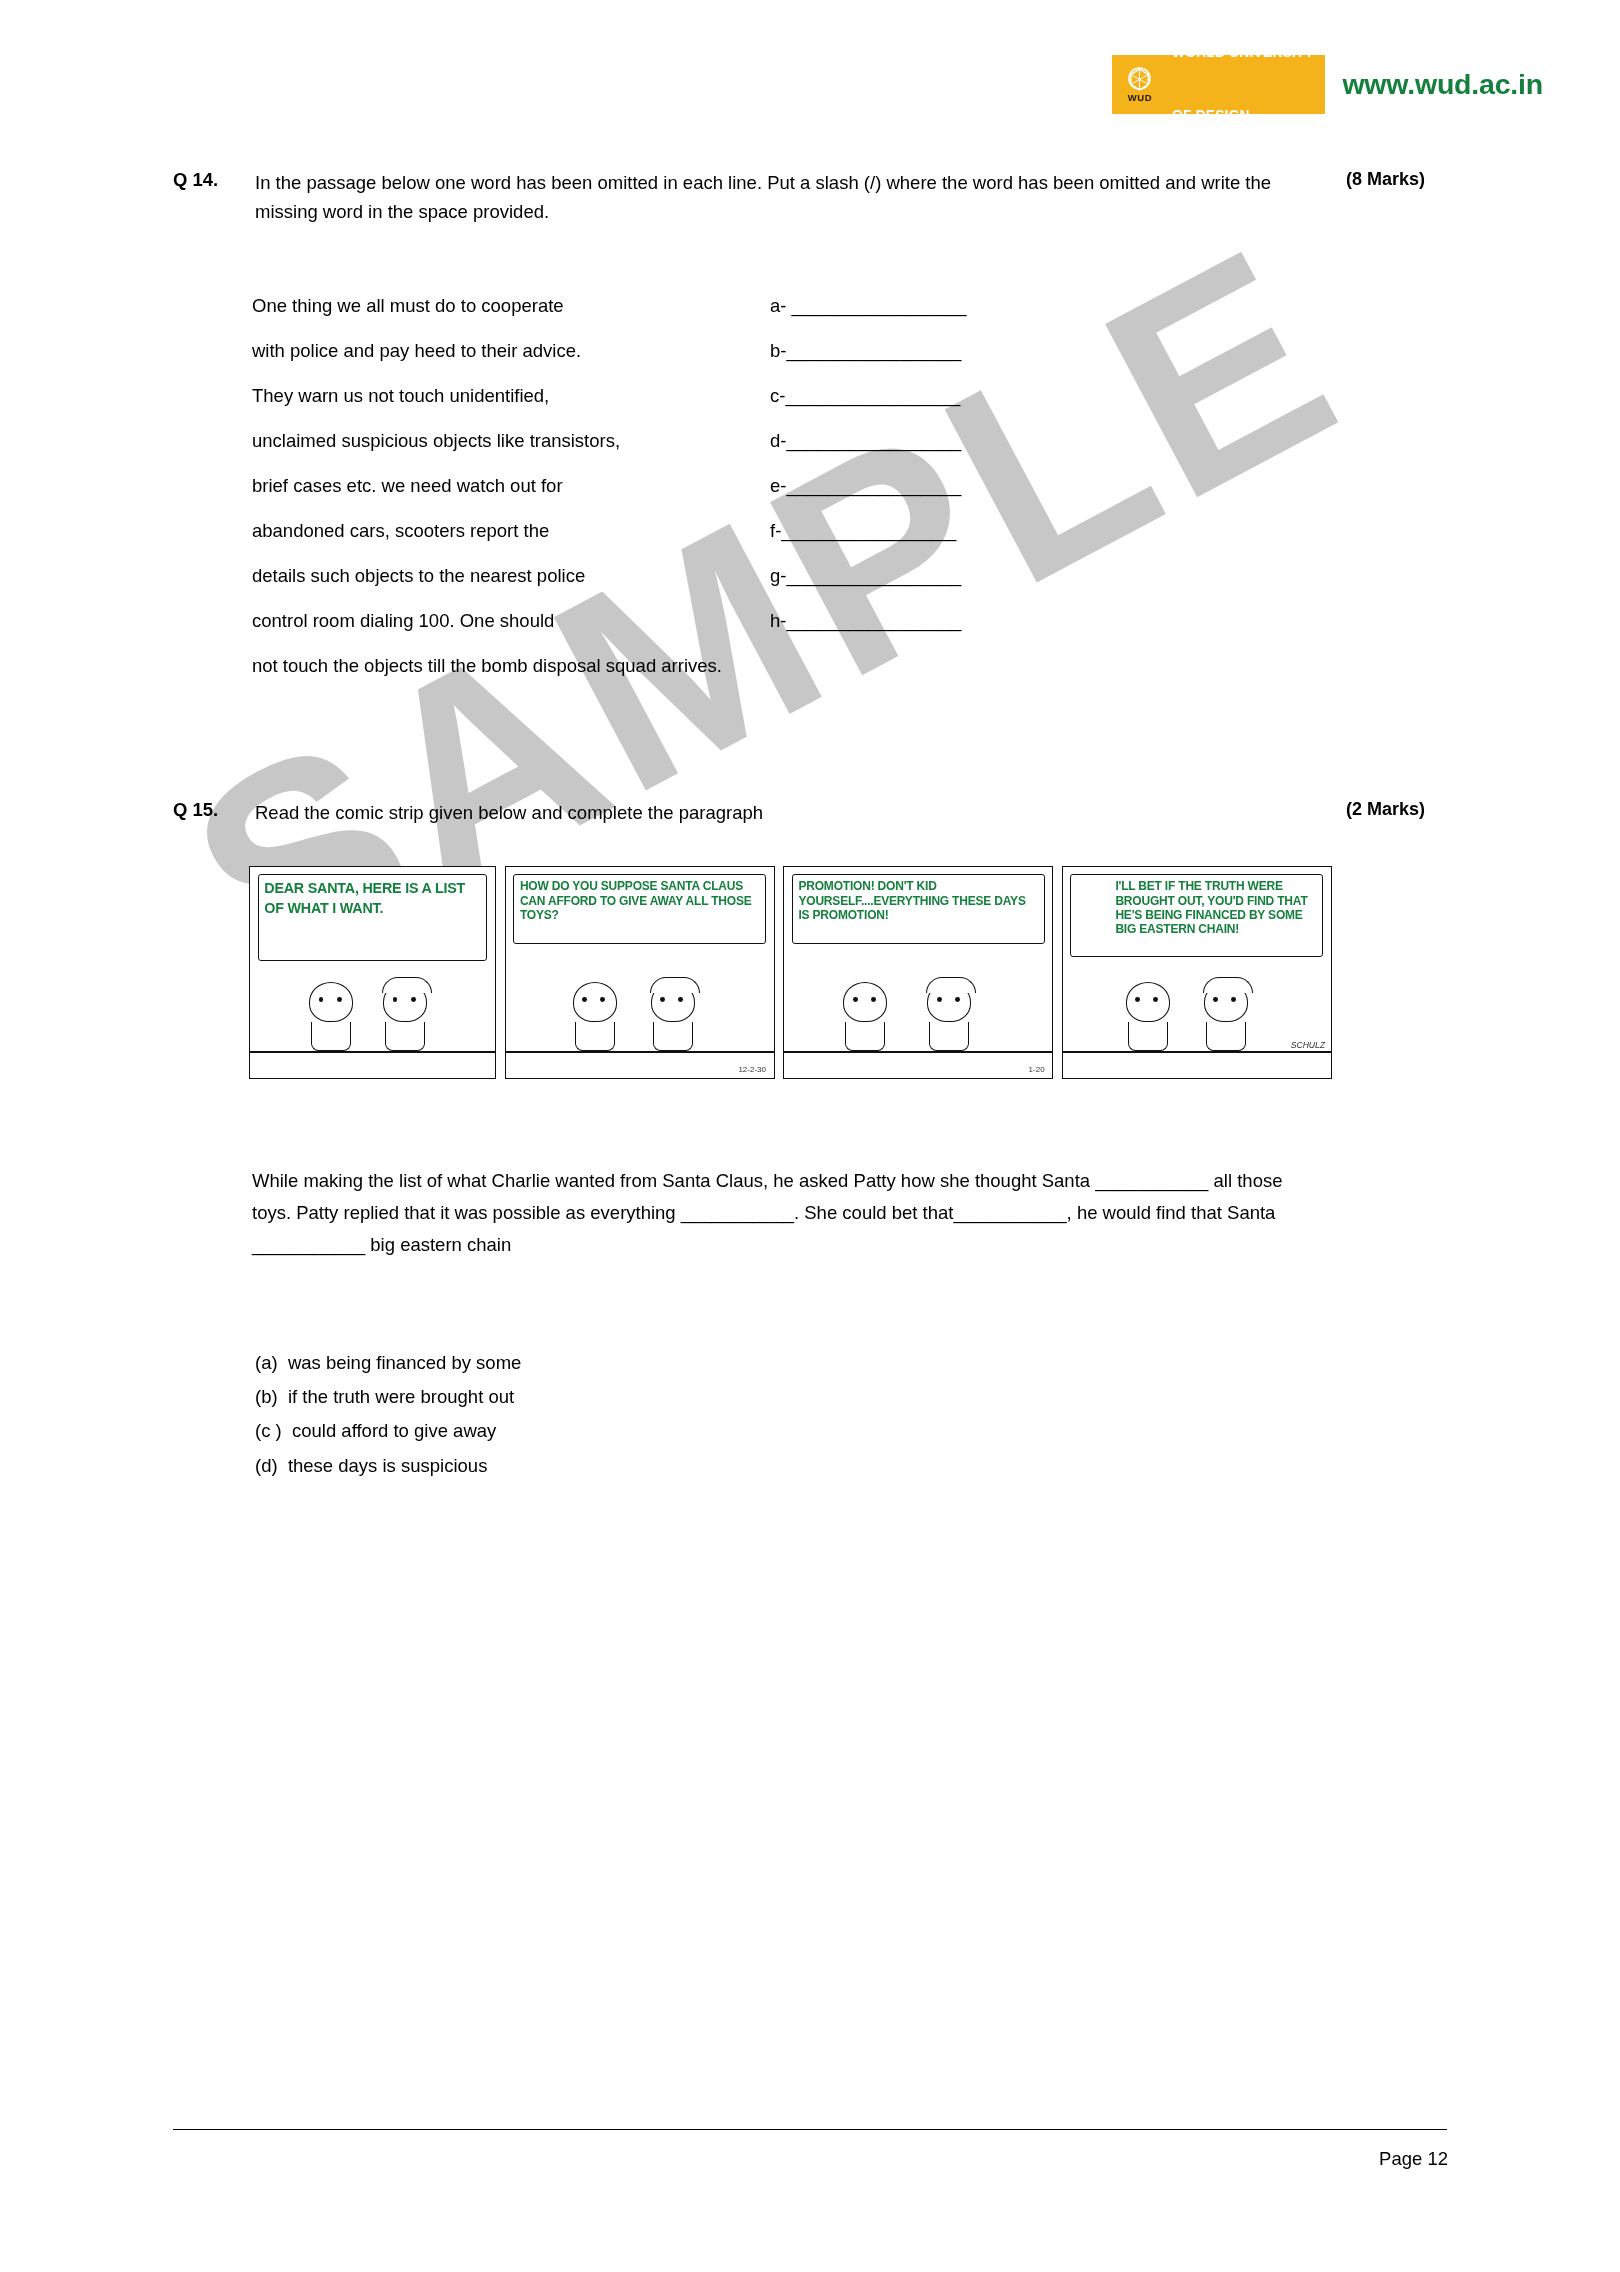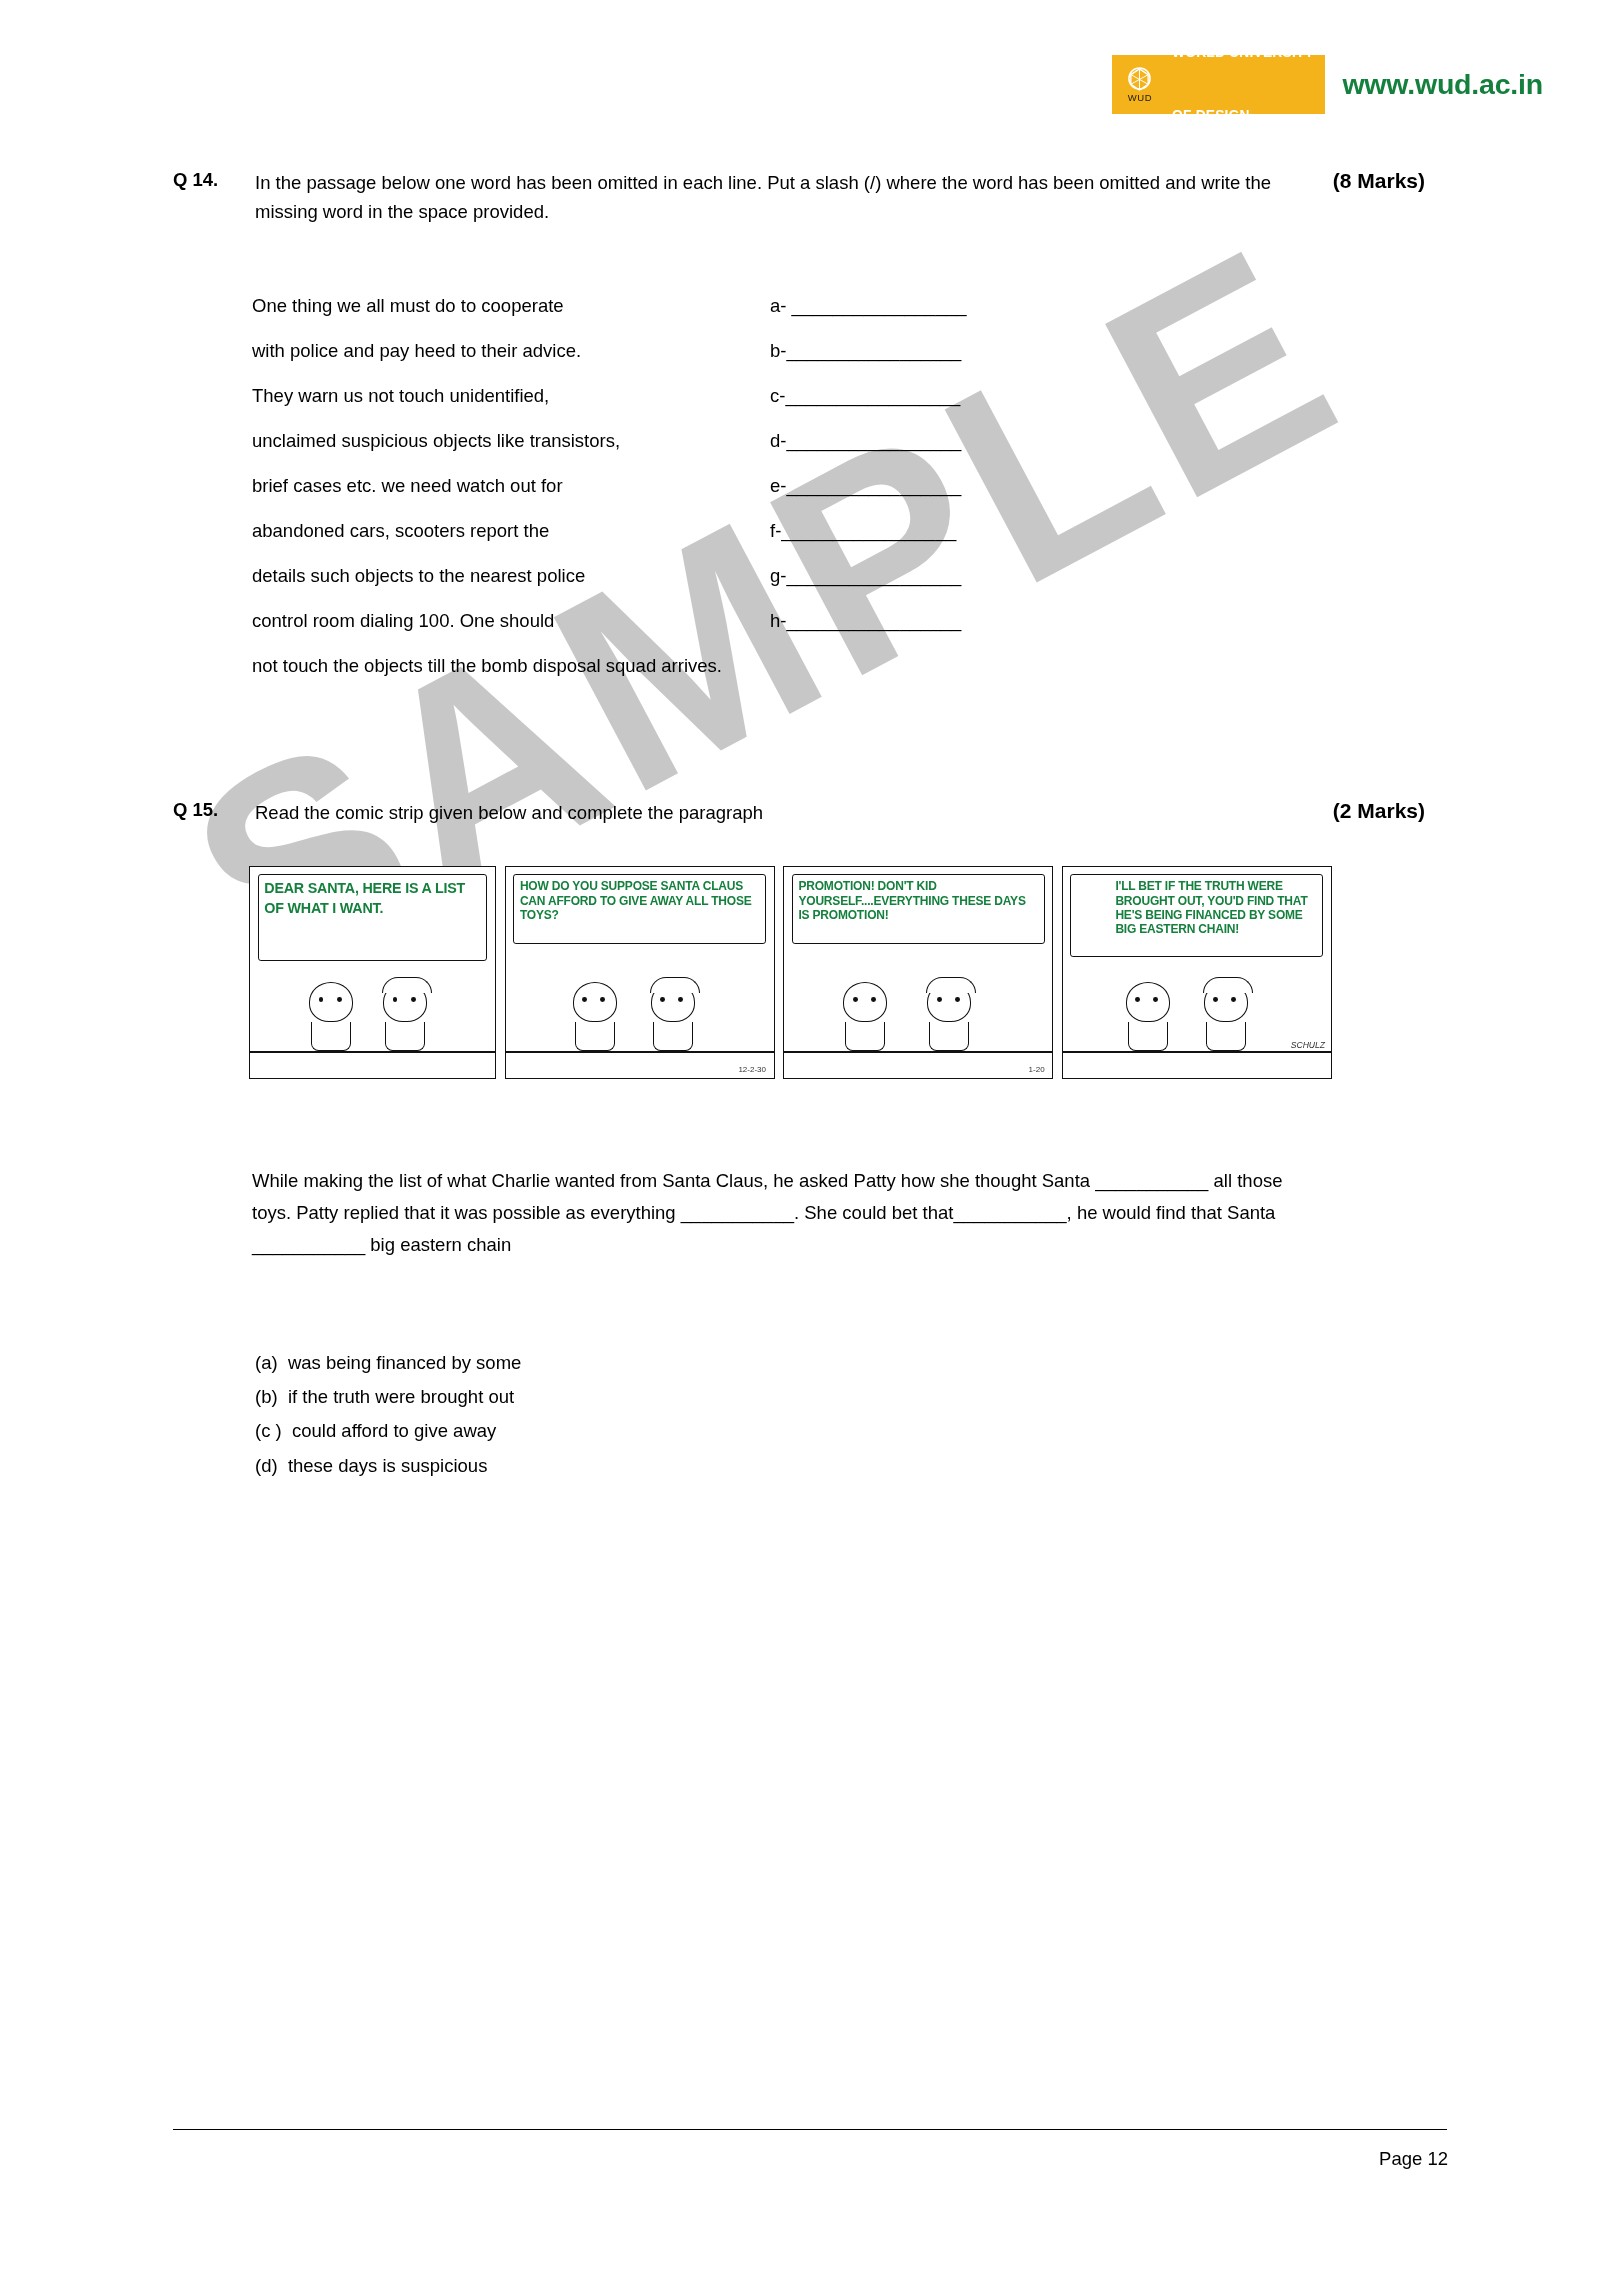--- a/index.html
+++ b/index.html
@@ -35,21 +35,21 @@
     width: 49px;
     display: flex;
     flex-direction: column;
     align-items: center;
     justify-content: center;
     padding: 0 3.8px;
   }
   .logo-mark svg { display: block; }
   .logo-mark .wud-text {
     font-size: 9.5px;
-    font-weight: normal;
+    font-weight: bold;
     color: #1a1a1a;
     letter-spacing: 0.5px;
     margin-top: 1.9px;
   }
   .logo-words {
     background: #f5b31b;
     display: flex;
     flex-direction: column;
     justify-content: center;
     padding: 0 11.4px 0 3.8px;
@@ -117,21 +117,21 @@
     flex: none;
     padding-left: 173px;
     box-sizing: content-box;
   }
   .q-text {
     font-size: 18.5px;
     line-height: 1.55;
     width: 1027px;
   }
   .q-marks {
-    font-size: 21px;
+    font-size: 18px;
     font-weight: bold;
     white-space: nowrap;
     text-align: right;
     width: 143px;
     flex: none;
   }
 
   
   .passage {
     position: absolute;

